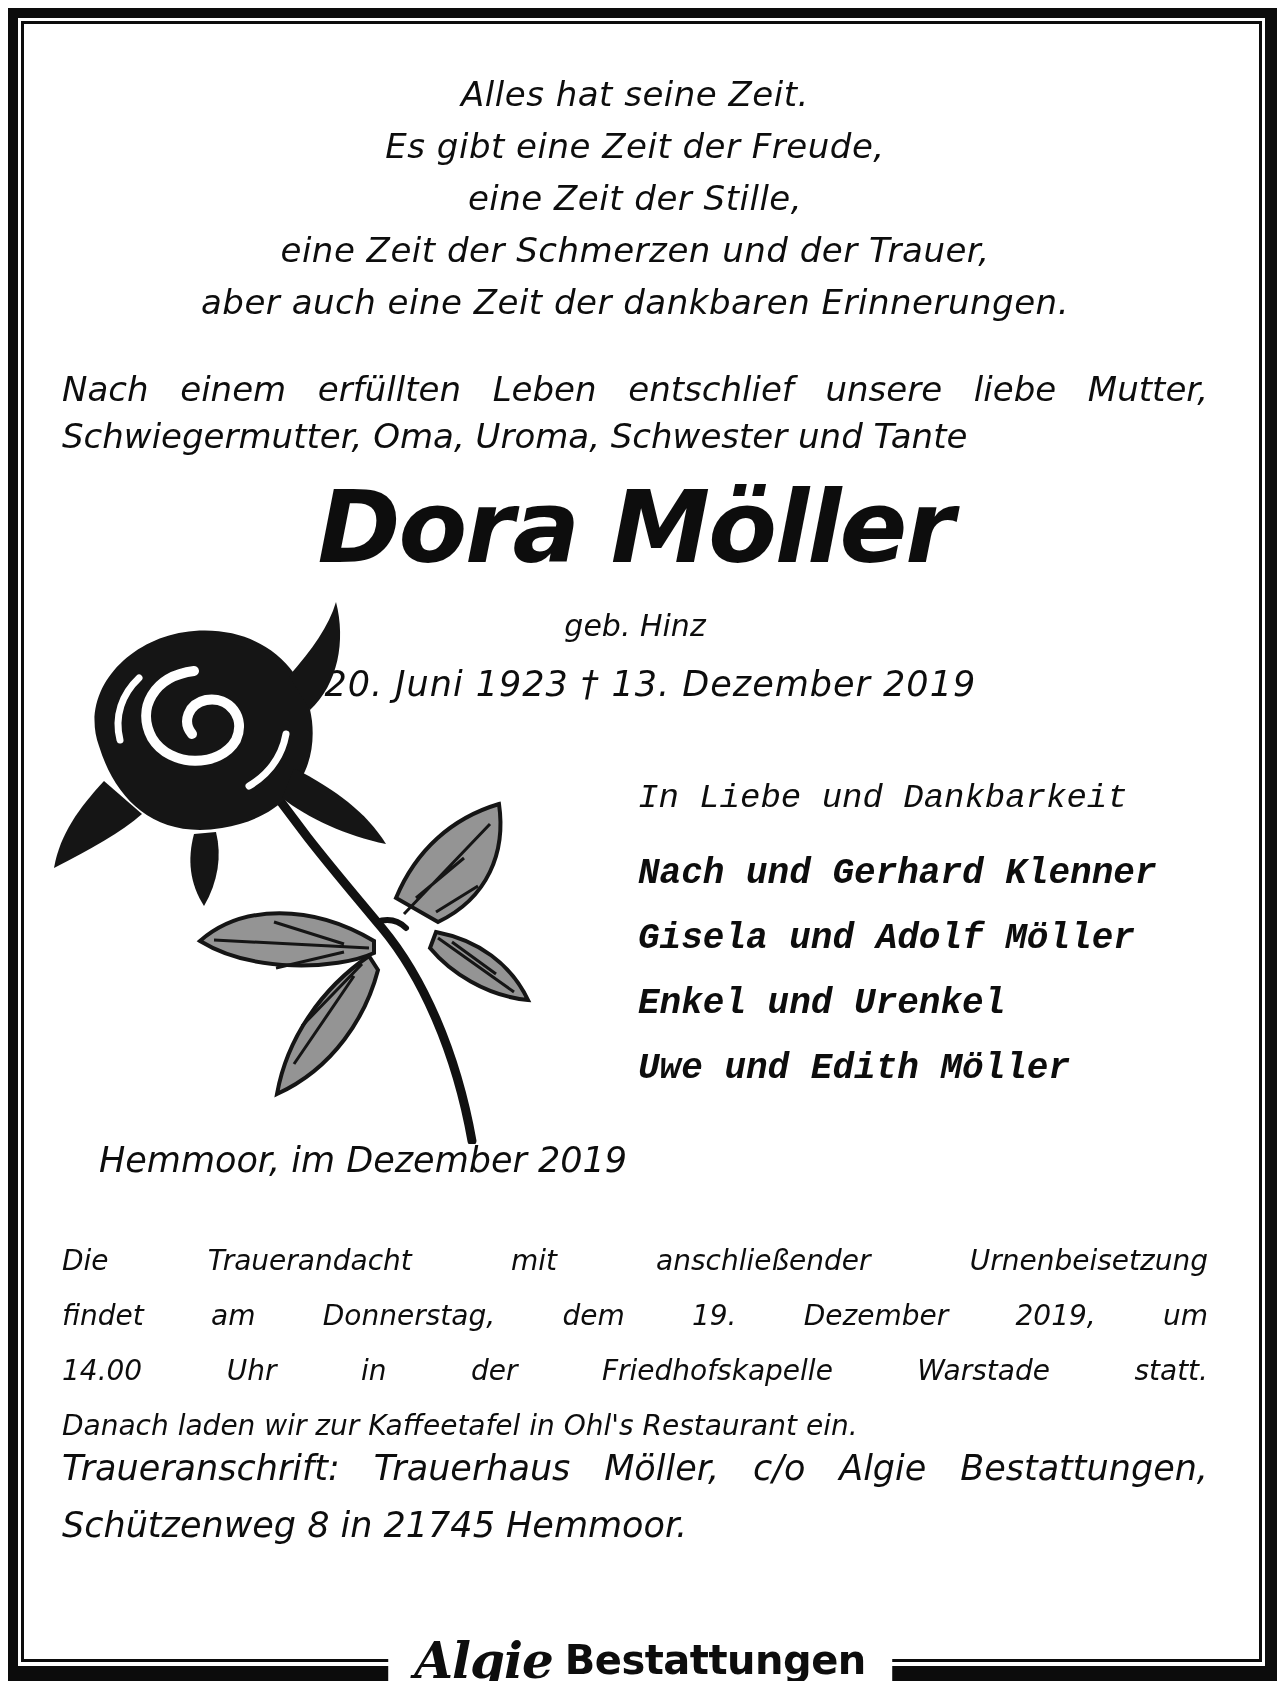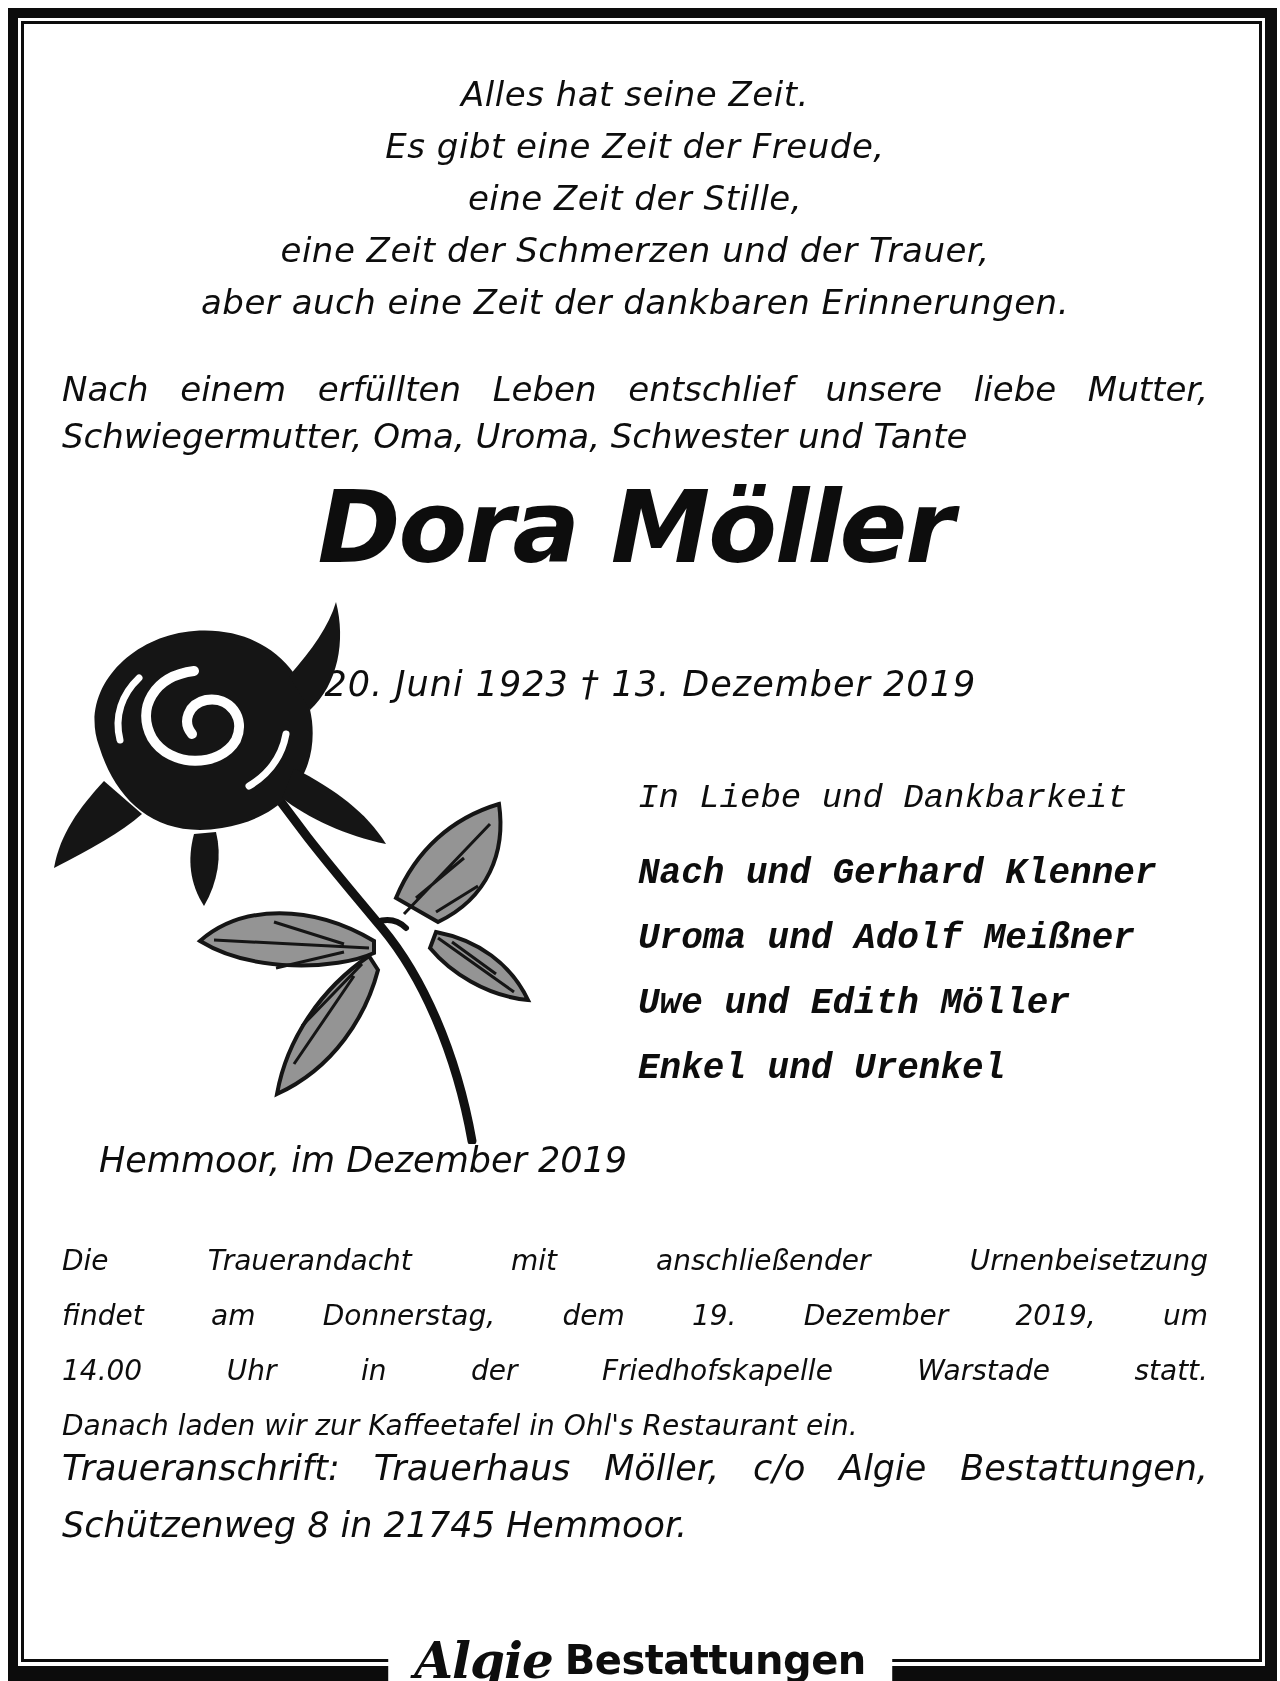--- a/index.html
+++ b/index.html
@@ -56,20 +56,21 @@
     <div>eine Zeit der Schmerzen und der Trauer,</div>
     <div>aber auch eine Zeit der dankbaren Erinnerungen.</div>
   </div>
 
   <div class="abs intro">
     <div class="stretch">Nach einem erfüllten Leben entschlief unsere liebe Mutter,</div>
     <div>Schwiegermutter, Oma, Uroma, Schwester und Tante</div>
   </div>
 
   <div class="abs name">Dora Möller</div>
+  <div class="abs maiden">geb. Hinz</div>
   <div class="abs dates">* 20. Juni 1923 † 13. Dezember 2019</div>
 
   <div class="abs rose-box">
     <svg width="525" height="548" viewBox="0 0 525 548">
 
       <path d="M205,160 C255,235 295,280 338,332 C378,380 412,455 428,545" fill="none" stroke="#111111" stroke-width="9" stroke-linecap="round"></path>
       <path d="M332,326 c12,-4 22,-2 30,6" fill="none" stroke="#111111" stroke-width="6" stroke-linecap="round"></path>
 
       <path d="M55,150 C35,95 85,40 150,35 C215,30 262,70 268,125 C274,180 240,222 178,232 C112,243 72,205 55,150 Z" fill="#151515"></path>
       <path d="M150,75 C110,80 92,112 108,142 C126,172 176,172 192,144 C202,122 186,100 162,104 C144,108 138,126 148,138" fill="none" stroke="#ffffff" stroke-width="10" stroke-linecap="round"></path>
@@ -87,23 +88,23 @@
 
       <path d="M352,302 C372,254 408,222 455,208 C462,256 444,302 394,326 Z" fill="#949494" stroke="#151515" stroke-width="4"></path>
       <path d="M392,336 C434,344 467,368 484,404 C442,400 406,376 386,352 Z" fill="#949494" stroke="#151515" stroke-width="4"></path>
       <path d="M360,318 L446,228 M372,302 L420,262 M392,316 L434,290 M394,342 L470,396 M408,346 L452,378" fill="none" stroke="#151515" stroke-width="3"></path>
     </svg>
   </div>
 
   <div class="abs mourners">
     <div class="mourners-heading">In Liebe und Dankbarkeit</div>
     <div class="mourner-name">Nach und Gerhard Klenner</div>
-    <div class="mourner-name">Uroma und Adolf Meißner</div>
+    <div class="mourner-name">Gisela und Adolf Möller</div>
+    <div class="mourner-name">Enkel und Urenkel</div>
     <div class="mourner-name">Uwe und Edith Möller</div>
-    <div class="mourner-name">Enkel und Urenkel</div>
   </div>
 
   <div class="abs place-date">Hemmoor, im Dezember 2019</div>
 
   <div class="abs service">
     <div class="stretch">Die Trauerandacht mit anschließender Urnenbeisetzung</div>
     <div class="stretch">findet am Donnerstag, dem 19. Dezember 2019, um</div>
     <div class="stretch">14.00 Uhr in der Friedhofskapelle Warstade statt.</div>
     <div>Danach laden wir zur Kaffeetafel in Ohl's Restaurant ein.</div>
   </div>

